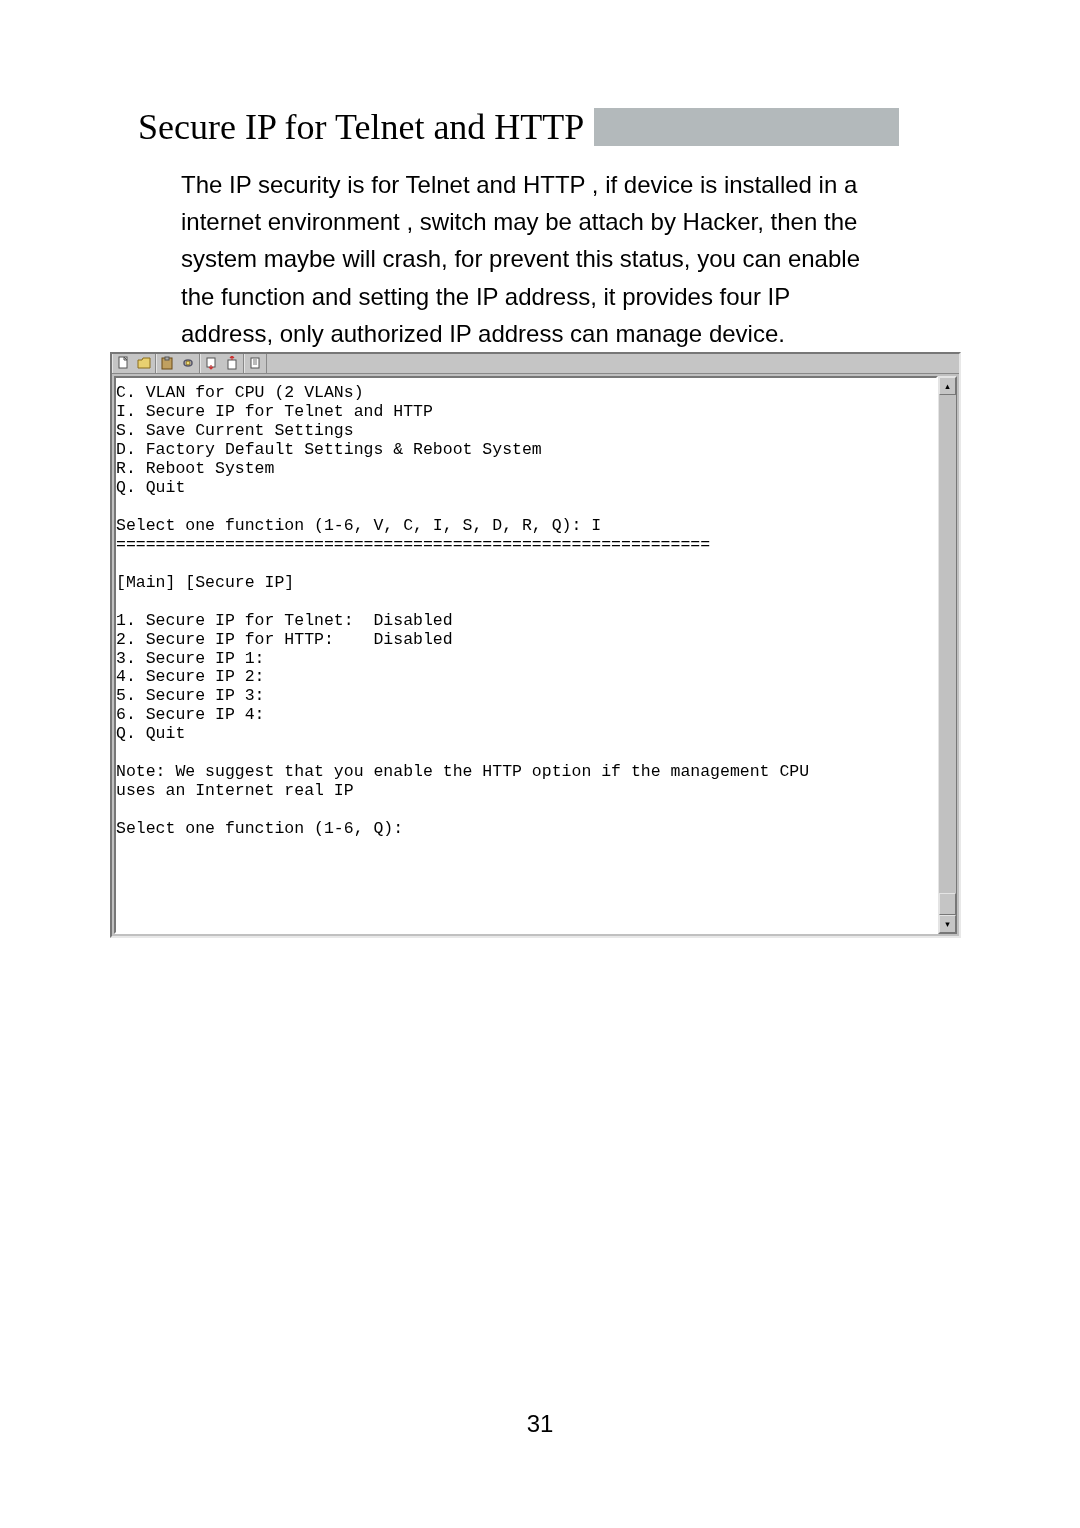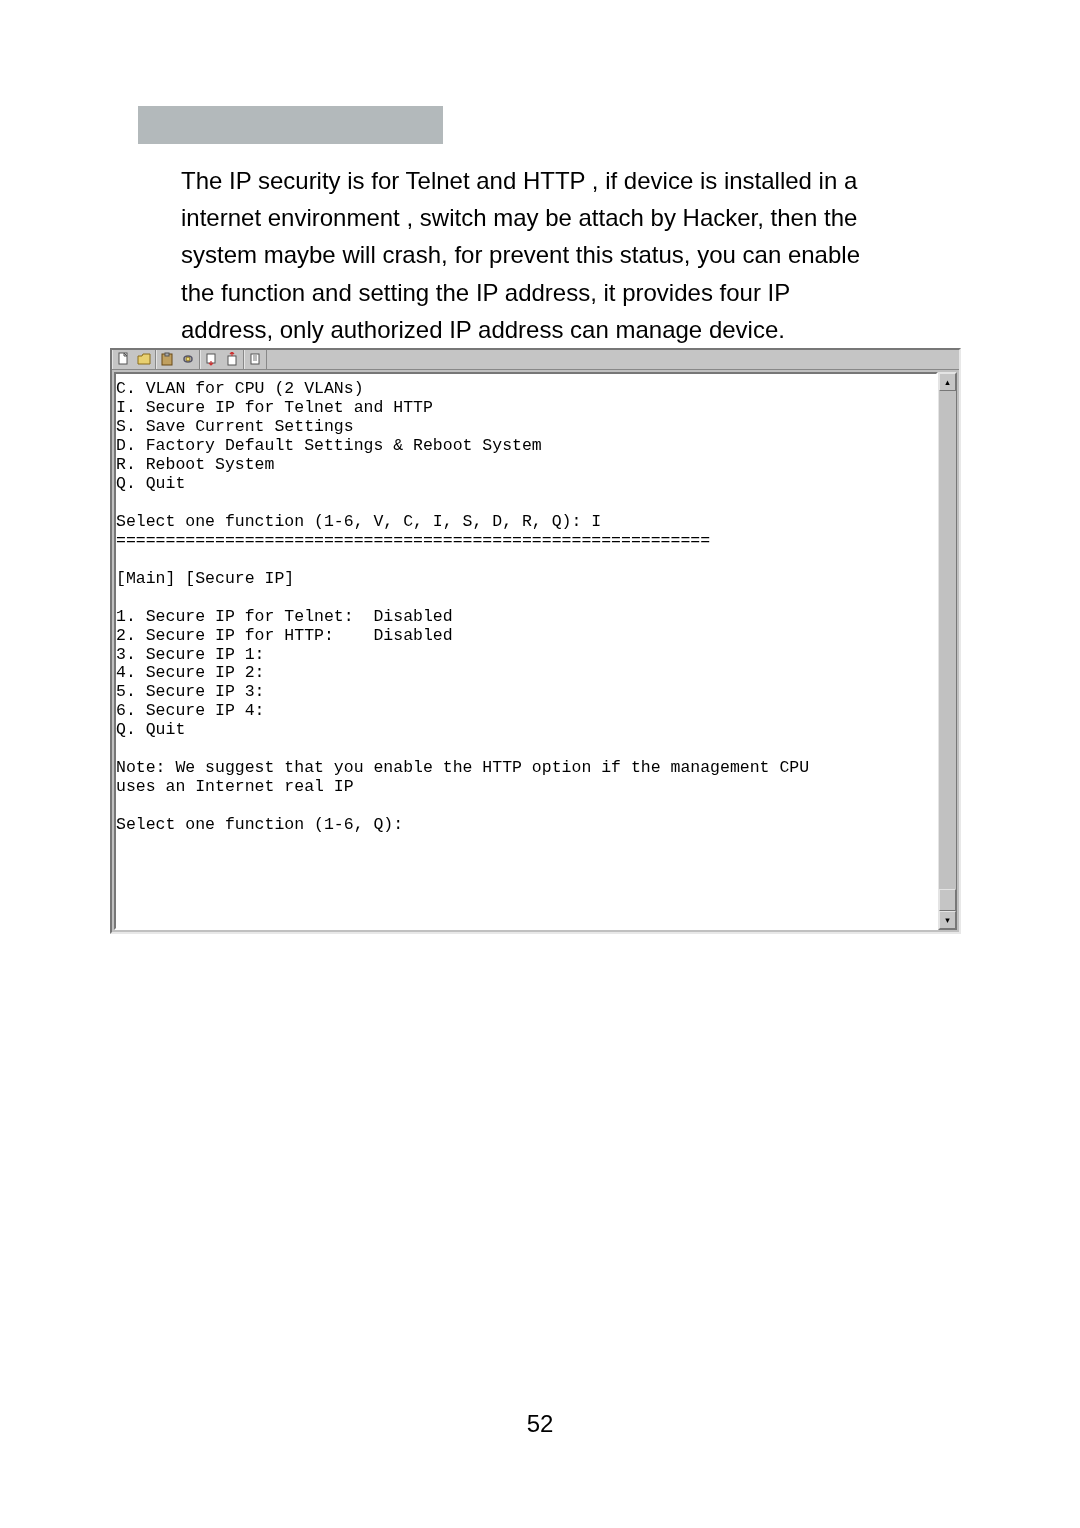--- a/index.html
+++ b/index.html
@@ -153,20 +153,21 @@
       font-family: Arial, sans-serif;
       font-size: 24px;
       color: #000;
     }
   </style>
 </head>
 <body>
 
 <div class="content">
   <div class="heading-row">
+    <div class="heading">Secure IP for Telnet and HTTP</div>
     <div class="heading-bar"></div>
   </div>
 
   <div class="body-text">The IP security is for Telnet and HTTP , if device is installed in a internet environment , switch may be attach by Hacker, then the system maybe will crash, for prevent this status, you can enable the function and setting the IP address, it provides four IP address, only authorized IP address can manage device.</div>
 
   <div class="terminal-container">
     <div class="toolbar">
       <div class="toolbar-group">
         <div class="toolbar-btn">
           <svg viewBox="0 0 15 14">
@@ -248,13 +249,13 @@
         <div class="scroll-arrow">▴</div>
         <div class="scroll-track">
           <div class="scroll-thumb"></div>
         </div>
         <div class="scroll-arrow">▾</div>
       </div>
     </div>
   </div>
 </div>
 
-<div class="page-number">52</div>
+<div class="page-number">31</div>
 
 </body></html>

